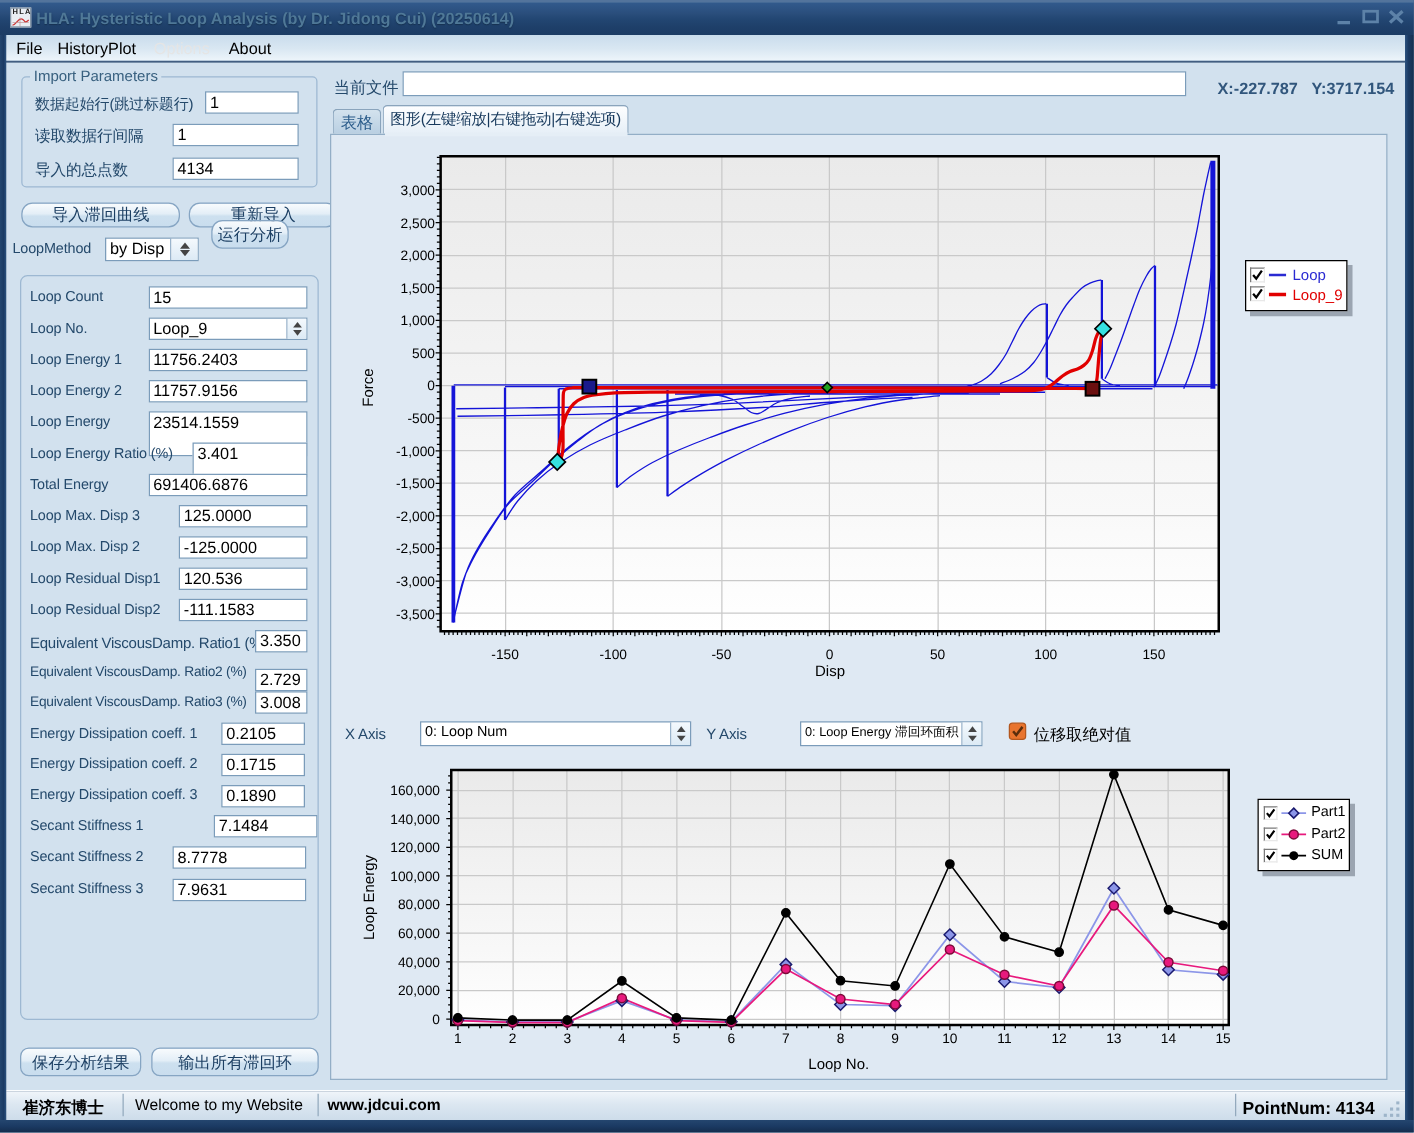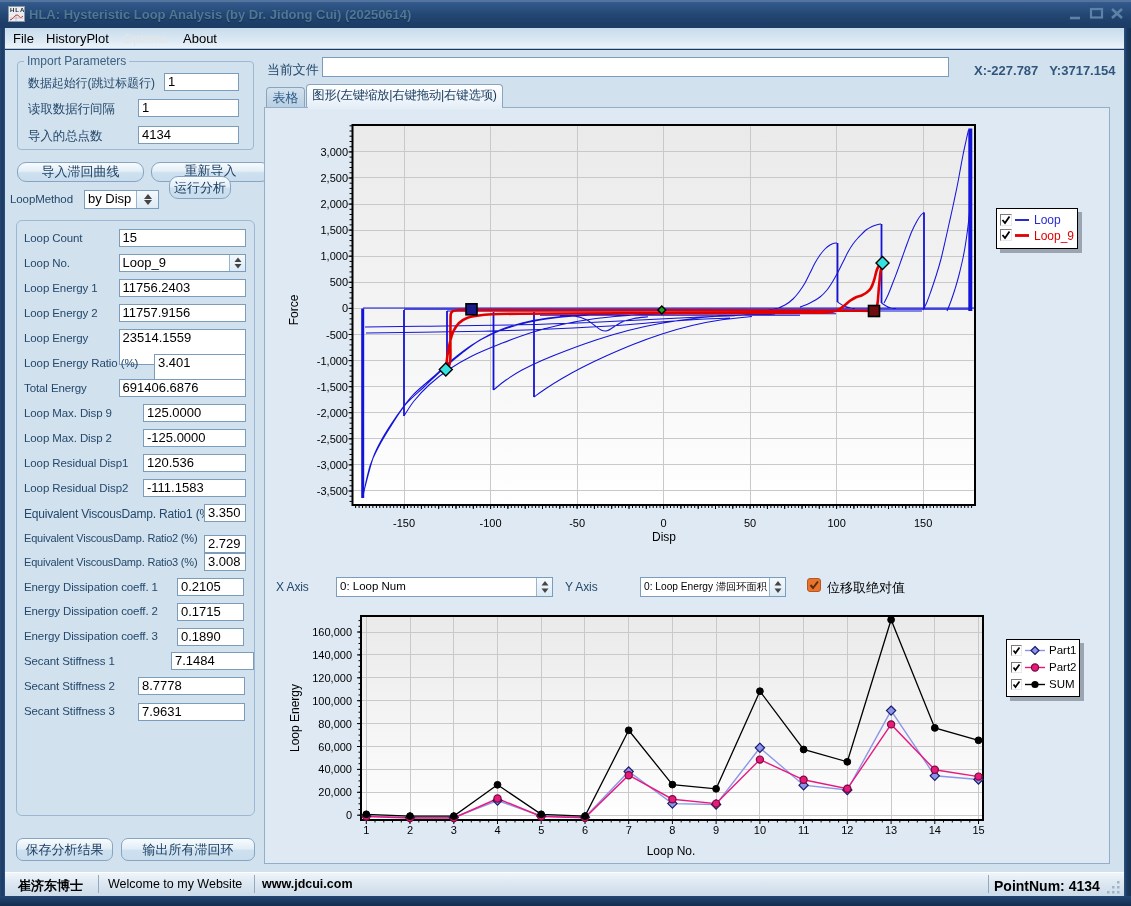--- a/index.html
+++ b/index.html
@@ -45,21 +45,21 @@
 <div class="gb" style="left:17px;top:61px;width:237px;height:89px;"></div>
 <div class="gbl" style="left:24px;top:54px;">Import Parameters</div>
 <div class="lbl" style="left:28px;top:75px;font-size:12px;">数据起始行(跳过标题行)</div>
 <div class="inp" style="left:164px;top:73px;width:75px;height:18px;">1</div>
 <div class="lbl" style="left:28px;top:101px;font-size:12.5px;">读取数据行间隔</div>
 <div class="inp" style="left:138px;top:99px;width:101px;height:18px;">1</div>
 <div class="lbl" style="left:28px;top:128px;font-size:12.5px;">导入的总点数</div>
 <div class="inp" style="left:138px;top:126px;width:101px;height:18px;">4134</div>
 
 <div class="btn" style="left:17px;top:162px;width:127px;height:20px;line-height:18px;">导入滞回曲线</div>
-<div class="btn" style="left:151px;top:162px;width:119px;height:20px;line-height:18px;font-family:Liberation Mono, monospace;">重新导入</div>
+<div class="btn" style="left:151px;top:162px;width:119px;height:20px;line-height:18px;">重新导入</div>
 
 <div class="lbl" style="left:10px;top:193px;">LoopMethod</div>
 <div class="inp" style="left:84px;top:190px;width:75px;height:19px;">by Disp</div>
 <div class="spin" style="left:136px;top:191px;width:22px;height:17px;">
 <svg width="22" height="17">
       <path d="M11 3 L15 8 H7 Z" fill="#444"></path>
       <path d="M11 14 L15 9 H7 Z" fill="#444"></path>
     </svg></div>
 <div class="btn" style="left:169px;top:176px;width:62px;height:23px;line-height:21px;">运行分析</div>
 
@@ -75,21 +75,21 @@
 <div class="lbl" style="left:24px;top:281.5px;">Loop Energy 1</div>
 <div class="inp" style="left:118.5px;top:279.0px;width:127px;height:18px;">11756.2403</div>
 <div class="lbl" style="left:24px;top:306.5px;">Loop Energy 2</div>
 <div class="inp" style="left:118.5px;top:304.0px;width:127px;height:18px;">11757.9156</div>
 <div class="lbl" style="left:24px;top:331.5px;">Loop Energy</div>
 <div class="inp" style="left:118.5px;top:329.0px;width:127px;height:36px;">23514.1559</div>
 <div class="lbl" style="left:24px;top:356.5px;">Loop Energy Ratio (%)</div>
 <div class="inp" style="left:154px;top:354.0px;width:91.5px;height:28px;">3.401</div>
 <div class="lbl" style="left:24px;top:381.5px;">Total Energy</div>
 <div class="inp" style="left:118.5px;top:379.0px;width:127px;height:18px;">691406.6876</div>
-<div class="lbl" style="left:24px;top:406.5px;">Loop Max. Disp 9</div>
+<div class="lbl" style="left:24px;top:406.5px;">Loop Max. Disp 3</div>
 <div class="inp" style="left:143px;top:404.0px;width:102.5px;height:18px;">125.0000</div>
 <div class="lbl" style="left:24px;top:431.5px;">Loop Max. Disp 2</div>
 <div class="inp" style="left:143px;top:429.0px;width:102.5px;height:18px;">-125.0000</div>
 <div class="lbl" style="left:24px;top:456.5px;">Loop Residual Disp1</div>
 <div class="inp" style="left:143px;top:454.0px;width:102.5px;height:18px;">120.536</div>
 <div class="lbl" style="left:24px;top:481.5px;">Loop Residual Disp2</div>
 <div class="inp" style="left:143px;top:479.0px;width:102.5px;height:18px;">-111.1583</div>
 <div class="lbl" style="left:24px;top:506.5px;font-size:12px;letter-spacing:-0.2px;">Equivalent ViscousDamp. Ratio1 (%)</div>
 <div class="inp" style="left:204px;top:504.0px;width:41.5px;height:18px;">3.350</div>
 <div class="lbl" style="left:24px;top:531.5px;font-size:11px;letter-spacing:-0.2px;">Equivalent ViscousDamp. Ratio2 (%)</div>

